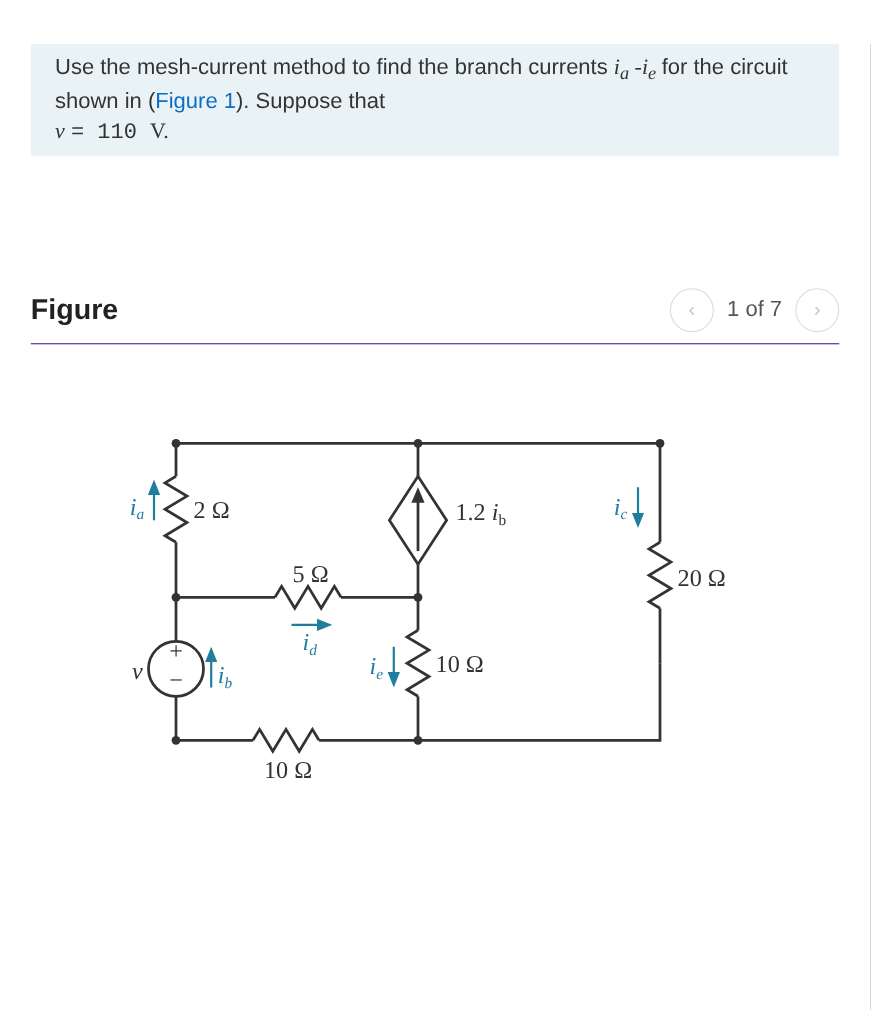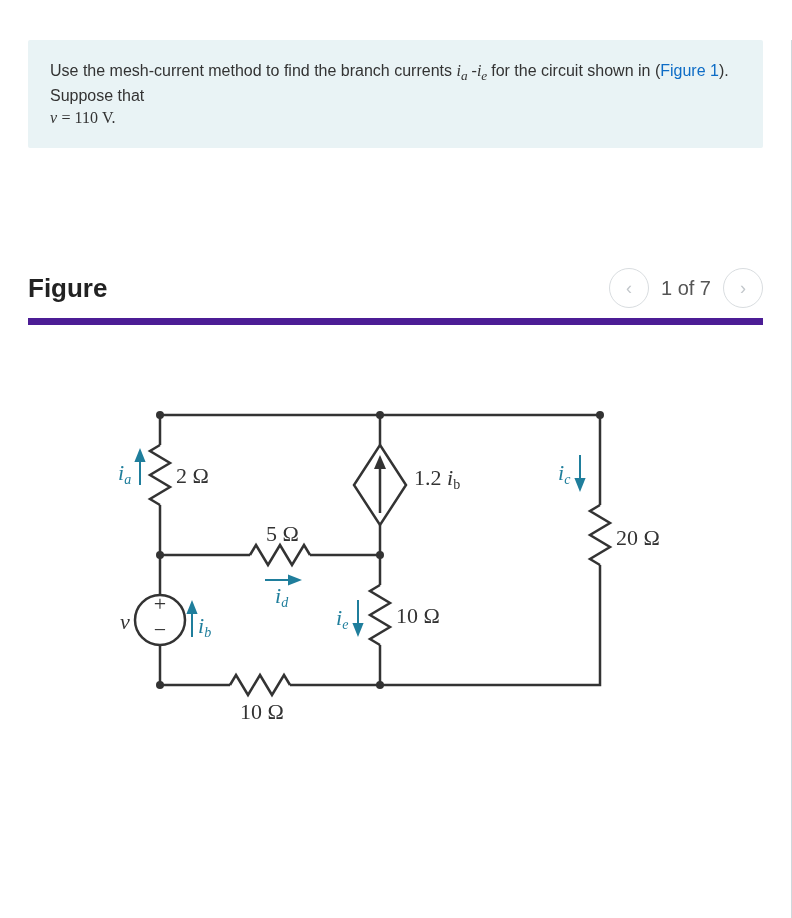--- a/index.html
+++ b/index.html
@@ -11,36 +11,36 @@
     width: 792px;
   }
   .page {
     border-right: 1px solid #cfd8dc;
     min-height: 918px;
     padding: 0 0 40px 0;
   }
   .prompt-box {
     background: #e9f3f5;
     margin: 40px 28px 0 28px;
-    padding: 20px 22px;
-    font-size: 16px;
+    padding: 8px 22px;
+    font-size: 20px;
     line-height: 1.35;
     border-radius: 2px;
   }
   .prompt-box a {
     color: #0d6cc6;
     text-decoration: none;
   }
   .figure-header {
     display: flex;
     align-items: center;
     justify-content: space-between;
     margin: 120px 28px 0 28px;
     padding-bottom: 10px;
-    border-bottom: 7px solid #4c1d95;
+    border-bottom: 1px solid #4c1d95;
   }
   .figure-title {
     font-size: 26px;
     font-weight: bold;
     color: #222;
   }
   .nav-group {
     display: flex;
     align-items: center;
     gap: 12px;
@@ -82,21 +82,21 @@
 <div class="page">
 
   <div class="prompt-box">
     <span>Use the mesh-current method to find the branch currents </span>
     <span class="ital" style="font-family:'Times New Roman',serif;">
       <span style="font-style:italic;">i</span><sub style="font-style:italic;">a</sub><span> -</span><span style="font-style:italic;">i</span><sub style="font-style:italic;">e</sub>
     </span>
     <span> for the circuit shown in (</span><a href="#">Figure 1</a><span>). Suppose that </span>
     <br>
     <span style="font-style:italic; font-family:'Times New Roman',serif;">v</span>
-    <span style="font-family:Liberation Serif, serif;"> = 110 </span>
+    <span style="font-family:Liberation Mono, monospace;"> = 110 </span>
     <span style="font-family:'Times New Roman',serif;">V.</span>
   </div>
 
   <div class="figure-header">
     <div class="figure-title">Figure</div>
     <div class="nav-group">
       <div class="nav-btn" role="button" aria-disabled="true" aria-label="previous figure">
         <span>‹</span>
       </div>
       <div>1 of 7</div>

